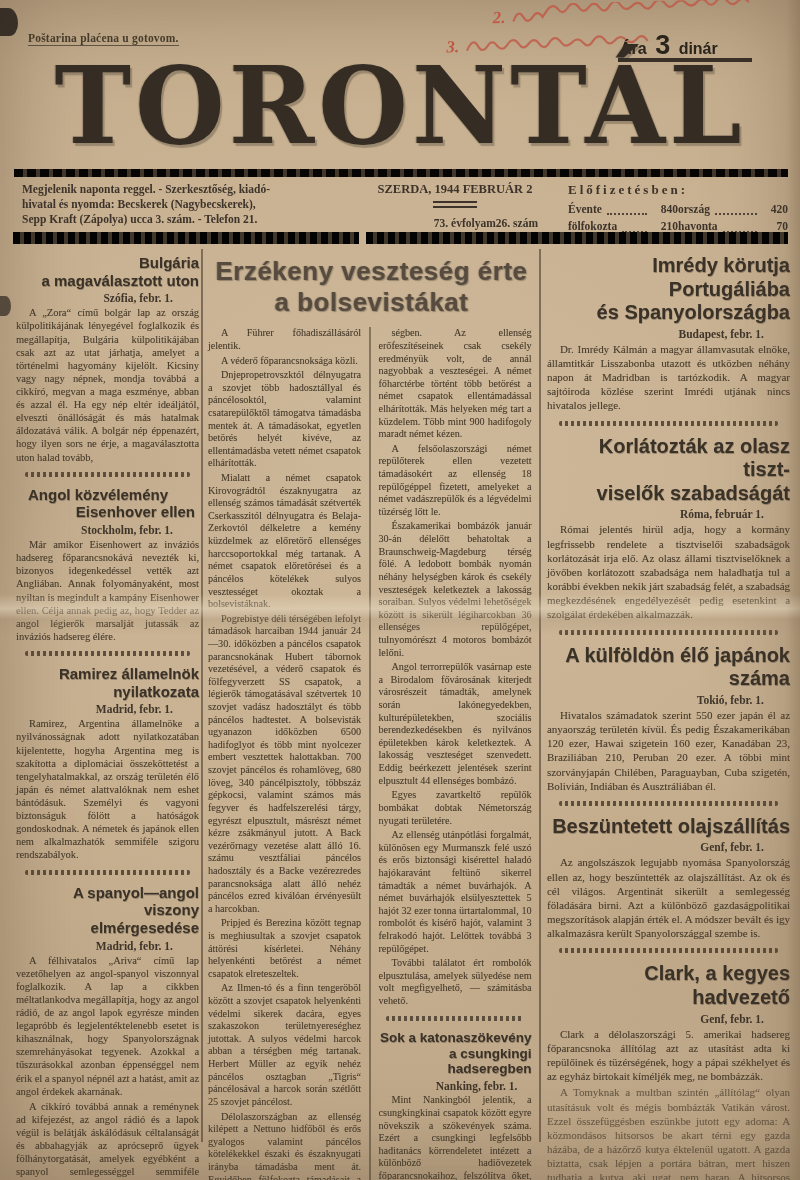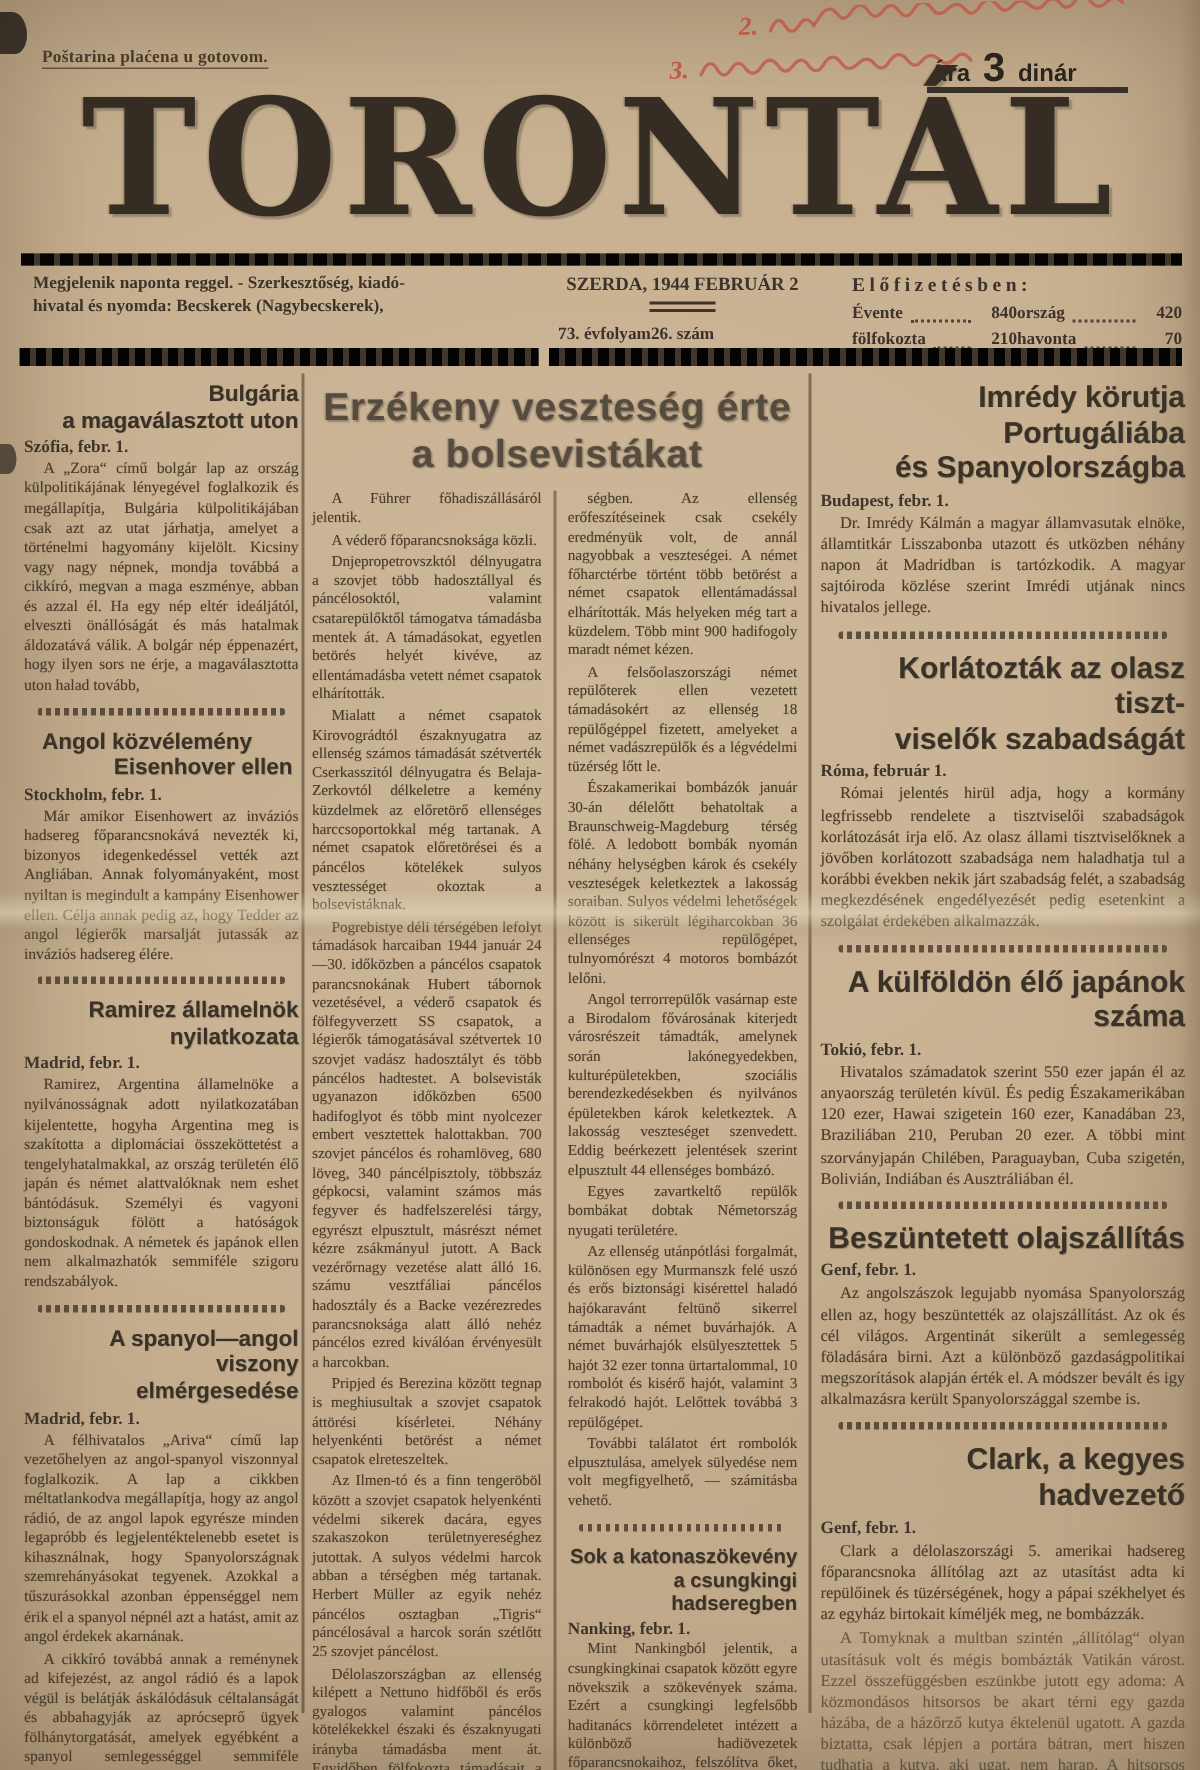--- a/index.html
+++ b/index.html
@@ -27,21 +27,21 @@
     font-family:"DejaVu Serif", serif; font-weight:bold; font-size:103px; line-height:1.05;
     color:#352d24; letter-spacing:4px; transform:scaleY(1.04);
     text-shadow:2px 2px 1px rgba(53,45,36,.30), -1px 0 1px rgba(53,45,36,.25);}
   .masthead-rule{position:absolute; left:14px; width:774px; top:169px; height:8px; background:#28221b;
     background-image:repeating-linear-gradient(90deg, rgba(0,0,0,.85) 0 9px, rgba(88,72,56,.55) 9px 13px);}
   .info-row{position:absolute; left:22px; top:182px; width:766px; display:flex;}
   .info-left{width:348px; font-size:11.5px; font-weight:bold; line-height:1.32; color:#3d332a;}
   .info-center{width:170px; text-align:center; font-weight:bold; color:#3d332a;}
   .info-date{font-size:12.5px; white-space:nowrap;}
   .dbl-rule{width:44px; margin:4px auto 0; height:3px; border-top:2px solid #3d332a; border-bottom:2px solid #3d332a;}
-  .vol-row{display:flex; justify-content:flex-start; margin-top:9px; font-size:11.5px; padding:0 2px;}
+  .vol-row{display:flex; justify-content:flex-end; margin-top:9px; font-size:11.5px; padding:0 2px;}
   .info-right{flex:1; padding-left:28px; color:#3d332a;}
   .sub-title{font-weight:bold; font-size:13px; letter-spacing:3px; margin-bottom:3px;}
   .sub-row{display:flex; font-size:11.5px; font-weight:bold; line-height:1.5;}
   .sub-cell{display:flex; flex:1; align-items:flex-end;}
   .leader{flex:1; border-bottom:2px dotted rgba(61,51,42,.85); margin:0 5px 3px 5px; min-width:14px;}
   .sub-val{width:26px; text-align:right;}
   .bar-thick{position:absolute; top:232px; height:12px; background:#26211a;
     background-image:repeating-linear-gradient(90deg, rgba(0,0,0,.9) 0 7px, rgba(92,76,58,.5) 7px 11px);}
   .bar-a{left:13px; width:346px;} .bar-b{left:366px; width:422px;}
   
@@ -49,21 +49,21 @@
   .rule-l{left:201px;} .rule-r{left:539px;}
   .col{position:absolute; top:252px;}
   .col-left{left:16px; width:183px;}
   .col-main{left:208px; width:327px;}
   .col-right{left:547px; width:243px;}
   .art-title{margin:2px 0 3px; font-family:"Liberation Sans",sans-serif; font-weight:bold;
     font-size:15px; line-height:1.18; color:#3a3127; text-shadow:.5px .5px .6px rgba(58,49,39,.35);}
   .tline{display:block; text-align:right;}
   .staggered .tline-0{text-align:left; padding-left:12px;}
   .staggered .tline-1{text-align:right; padding-right:4px;}
-  .dateline{text-align:left; padding-right:26px; font-weight:bold; font-size:11.5px; margin:1px 0 2px; color:#3f352a;}
+  .dateline{text-align:right; padding-right:26px; font-weight:bold; font-size:11.5px; margin:1px 0 2px; color:#3f352a;}
   .body-p{margin:0 0 2px; text-align:justify; text-indent:13px; font-size:10.4px; line-height:1.26;
     text-shadow:.3px .3px .5px rgba(71,59,43,.3);}
   .col-right .body-p{font-size:10.9px; line-height:1.3;}
   .col-right .art-title{font-size:20px;}
   .ornament{height:5px; width:90%; margin:8px auto 9px; border-radius:2px; opacity:.85;
     background:repeating-linear-gradient(90deg, #4a3d2f 0 3px, rgba(0,0,0,0) 3px 6px);}
   
   .headline{font-family:"Liberation Sans",sans-serif; font-weight:bold; text-align:center;
     font-size:26px; line-height:1.18; color:#564b3e; letter-spacing:.5px; margin:4px 0 10px;
     text-shadow:1px 1px 1px rgba(86,75,62,.45), -1px 0 1px rgba(86,75,62,.3);}
@@ -114,20 +114,21 @@
   </div>
   <div class="price-rule"></div>
 
   <div class="masthead">TORONTÁL</div>
   <div class="masthead-rule"></div>
 
   <div class="info-row">
     <div class="info-left">
       <div>Megjelenik naponta reggel. - Szerkesztőség, kiadó-</div>
       <div>hivatal és nyomda: Becskerek (Nagybecskerek),</div>
+      <div>Sepp Kraft (Zápolya) ucca 3. szám. - Telefon 21.</div>
     </div>
     <div class="info-center">
       <div class="info-date">SZERDA, 1944 FEBRUÁR 2</div>
       <div class="dbl-rule"></div>
       <div class="vol-row">
         <span>73. évfolyam</span>
         <span>26. szám</span>
       </div>
     </div>
     <div class="info-right">

